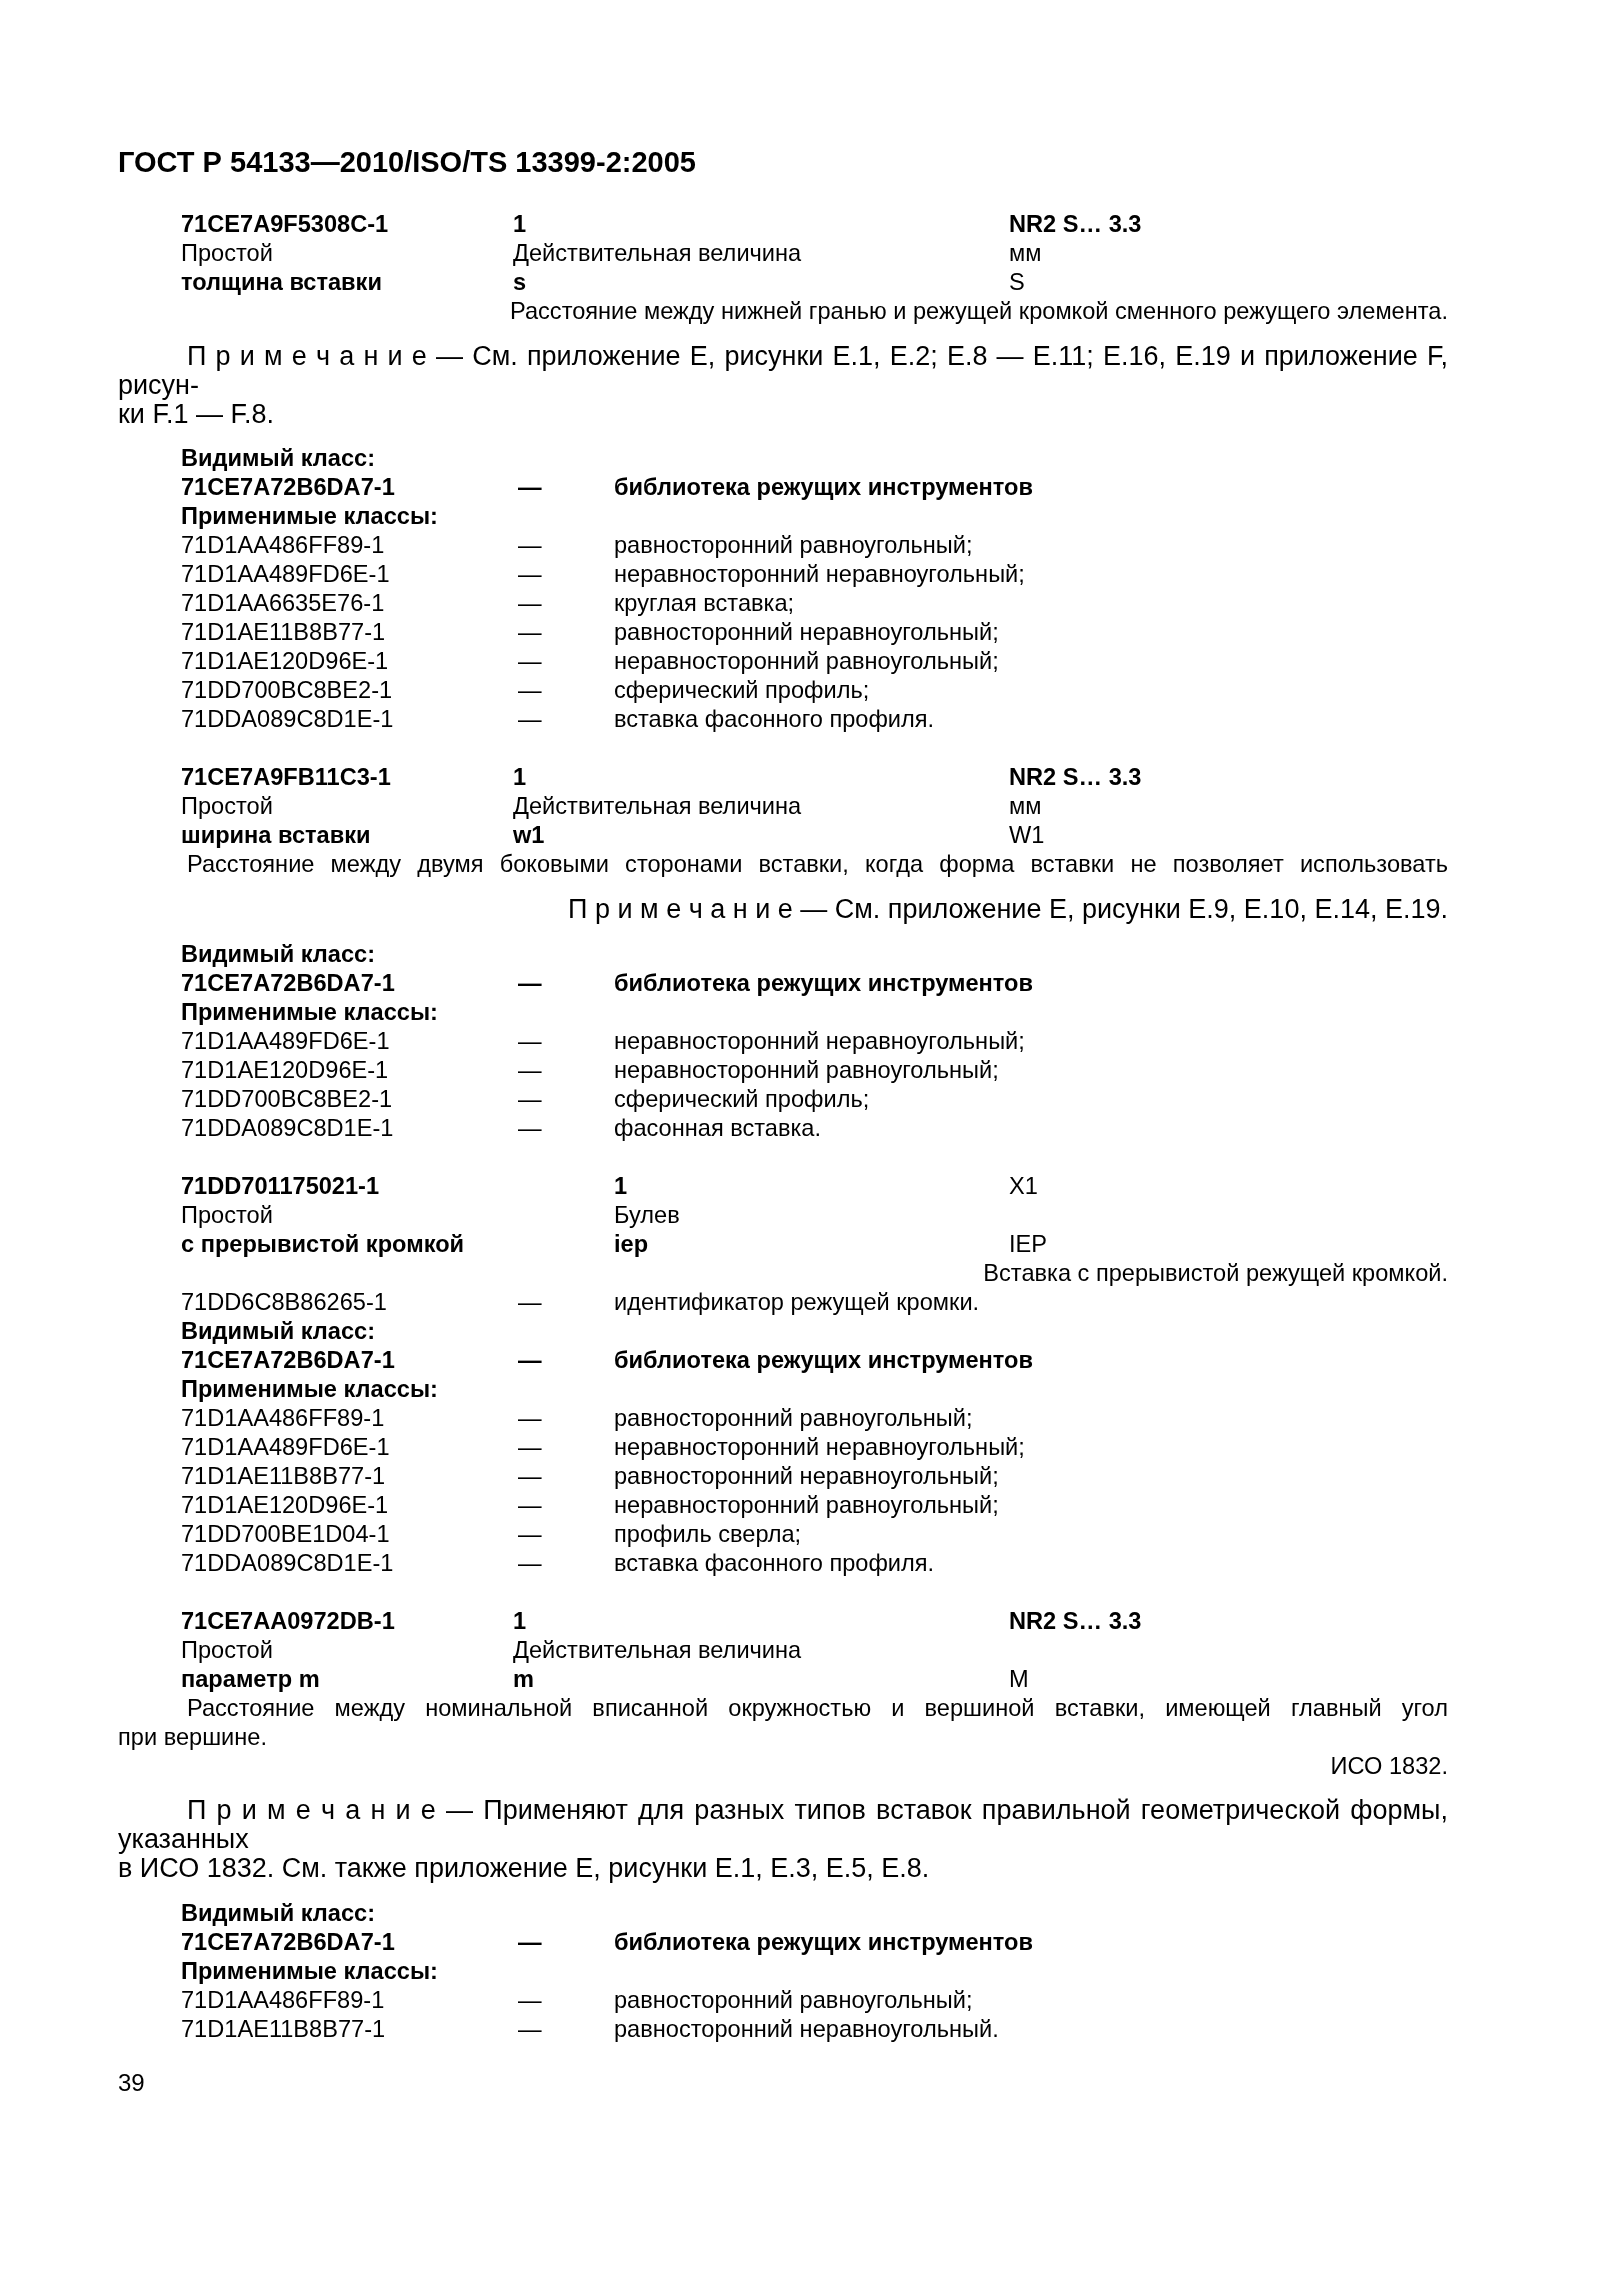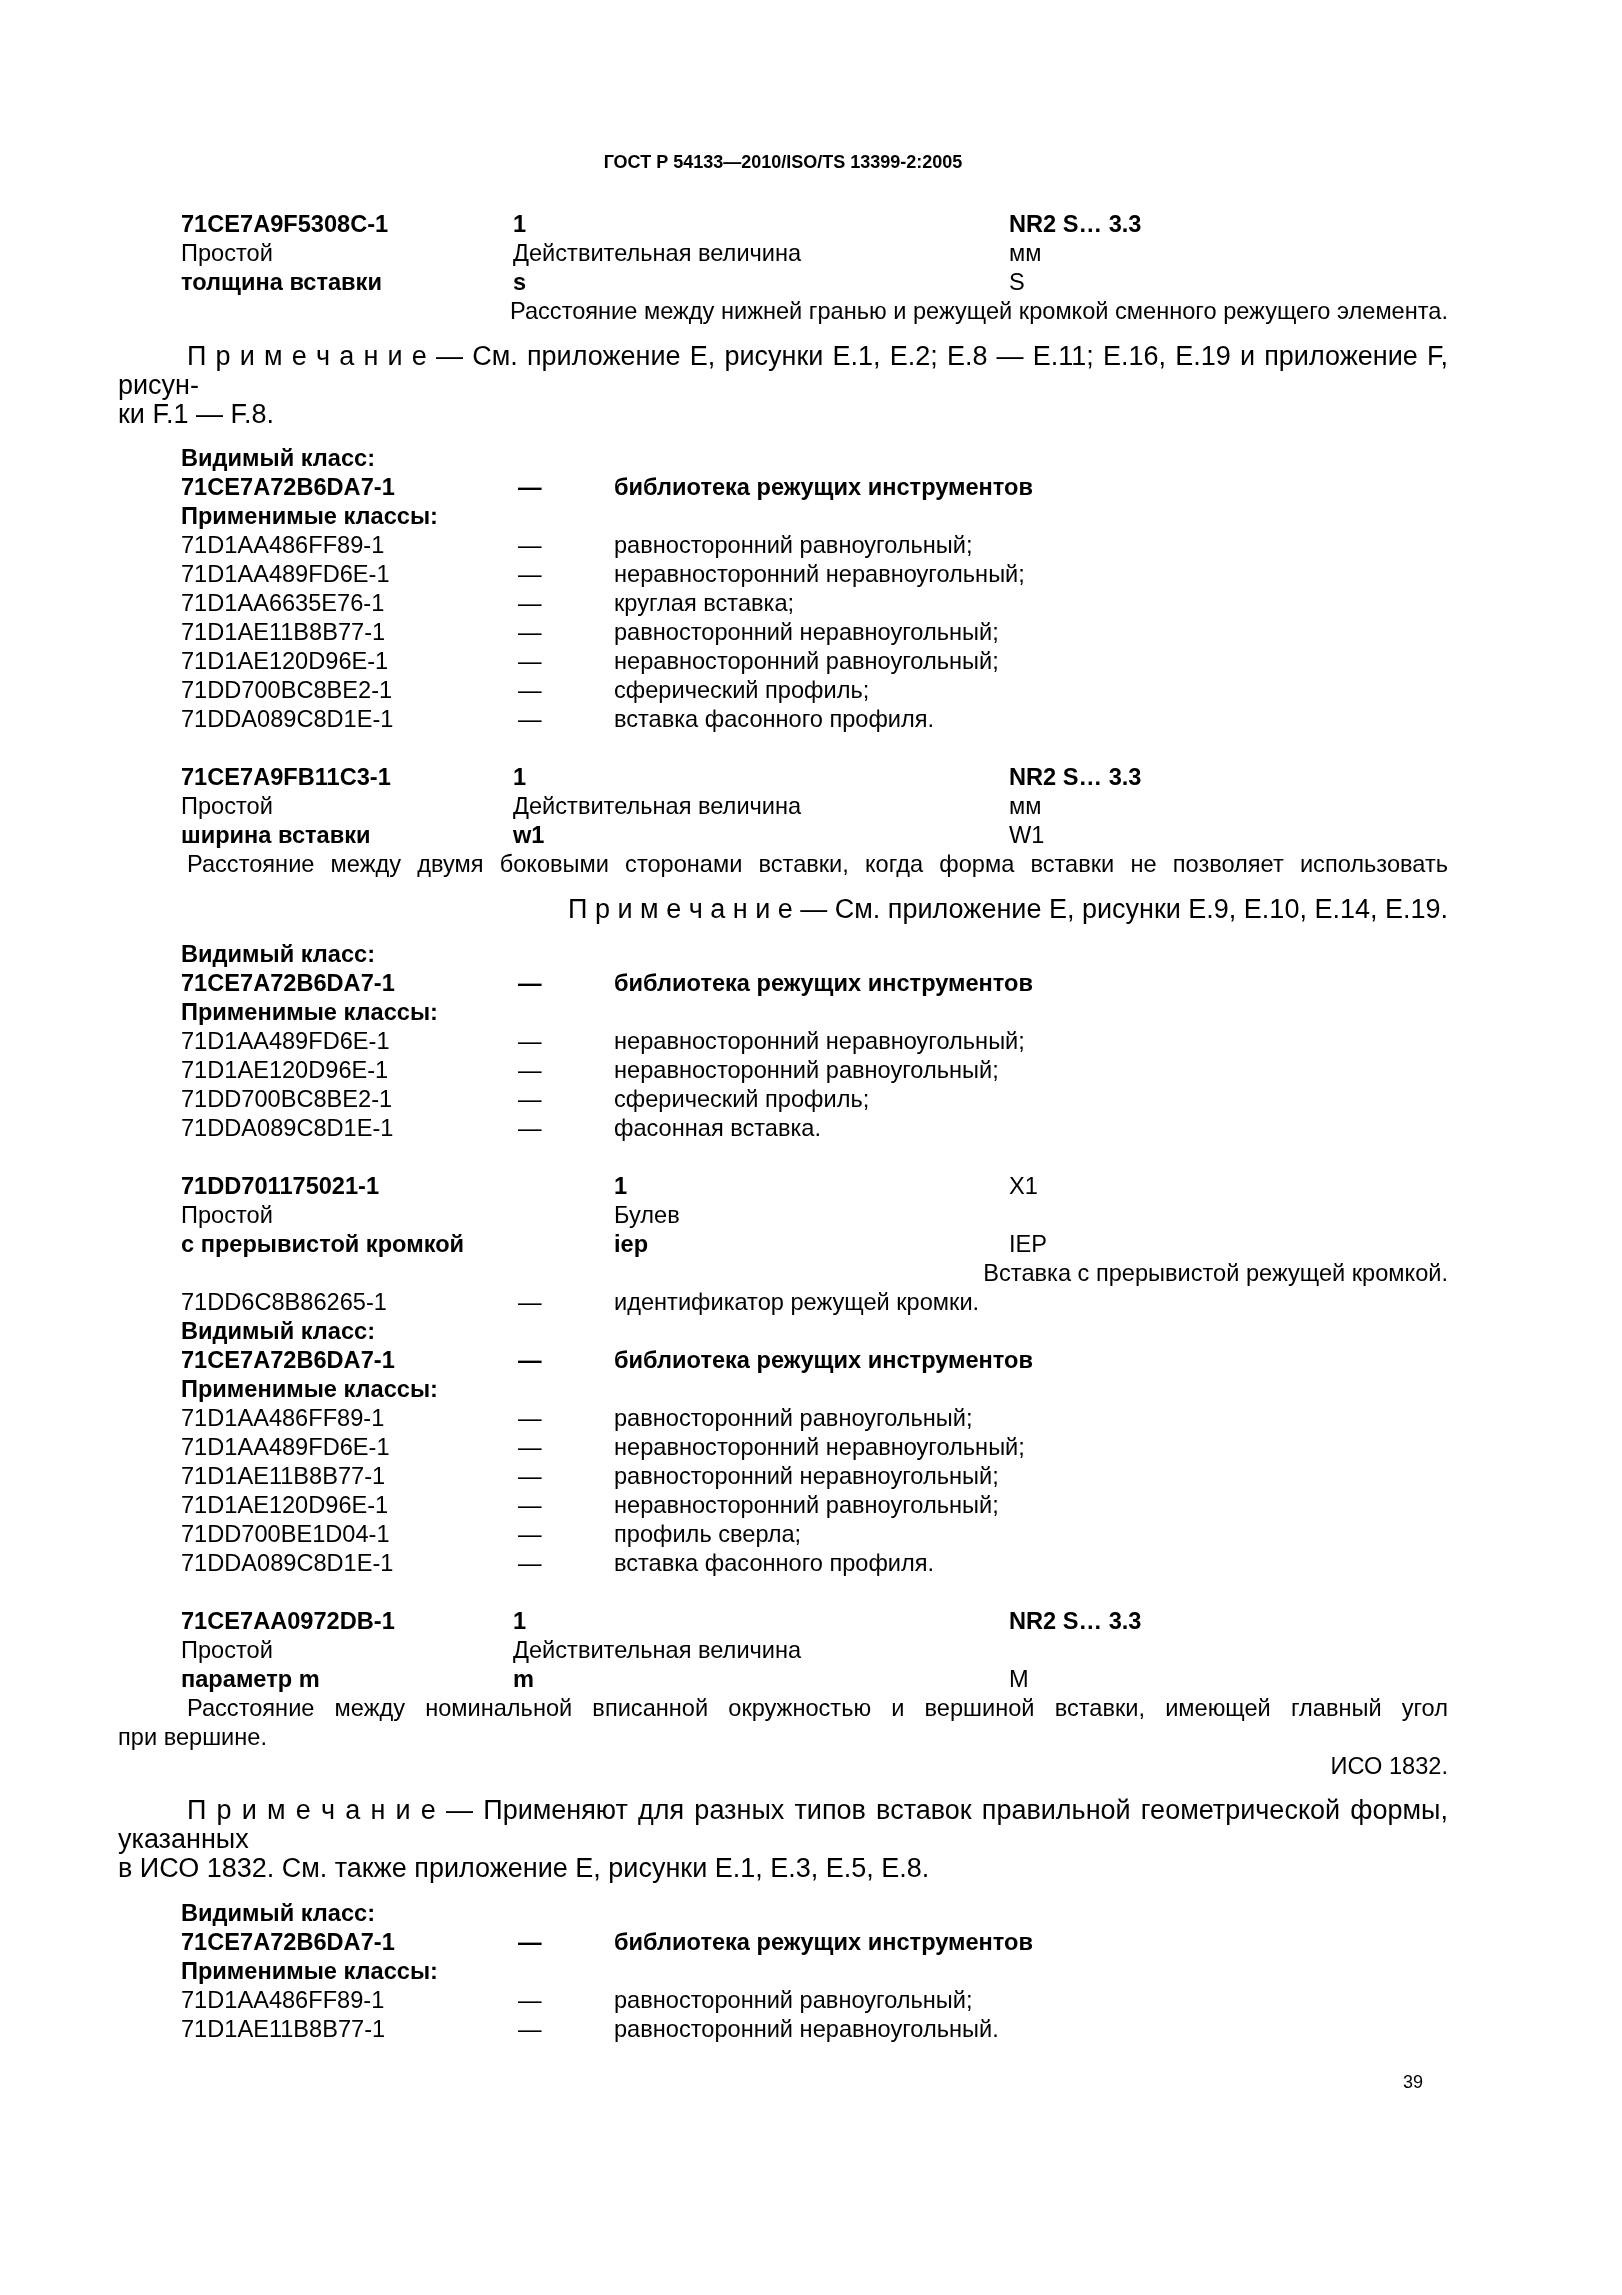--- a/index.html
+++ b/index.html
@@ -1,37 +1,37 @@
 <!DOCTYPE html>
 <html style="font-size:10.5px"><head>
 <meta charset="utf-8">
 <style>
   html,body{margin:0;padding:0;background:#ffffff;}
   body{width:1623px;height:2295px;position:relative;font-family:"Liberation Sans",sans-serif;color:#000;}
   .page{position:absolute;inset:0;background:#fff;}
-  .header{position:absolute;top:148px;left:118px;width:1330px;text-align:center;
-          font-size:18px;font-weight:bold;line-height:29px;white-space:nowrap;}
+  .header{position:absolute;top:148px;left:118px;width:1330px;text-align:left;
+          font-size:29px;font-weight:bold;line-height:29px;white-space:nowrap;}
   #content{position:absolute;top:210px;left:118px;width:1330px;font-size:23.6px;line-height:29px;}
   .row{position:relative;height:29px;white-space:nowrap;}
   .row span{position:absolute;top:0;}
   .c1{left:63px;}
   .c2{left:395px;}
   .c2w{left:496px;}
   .c3{left:891px;}
   .dash{left:400px;}
   .desc{left:496px;}
   .b{font-weight:bold;}
   .line{min-height:29px;}
   .ind{text-indent:69px;text-align:right;}
   .just{text-align:justify;text-align-last:justify;}
   .note{font-size:27px;}
   .gap-sm{height:15.7px;}
   .gap-md{height:29px;}
-  .pagenum{position:absolute;top:2068px;left:118px;width:1305px;text-align:right;
-           font-size:18px;line-height:29px;}
+  .pagenum{position:absolute;top:2068px;left:118px;width:1305px;text-align:left;
+           font-size:24px;line-height:29px;}
 </style>
 </head>
 <body>
 
 <div class="page">
   <div class="header">ГОСТ Р 54133—2010/ISO/TS 13399-2:2005</div>
   <div id="content">
       <div class="row">
         <span class="c1 b">71CE7A9F5308C-1</span>
         <span class="c2 b">1</span>

